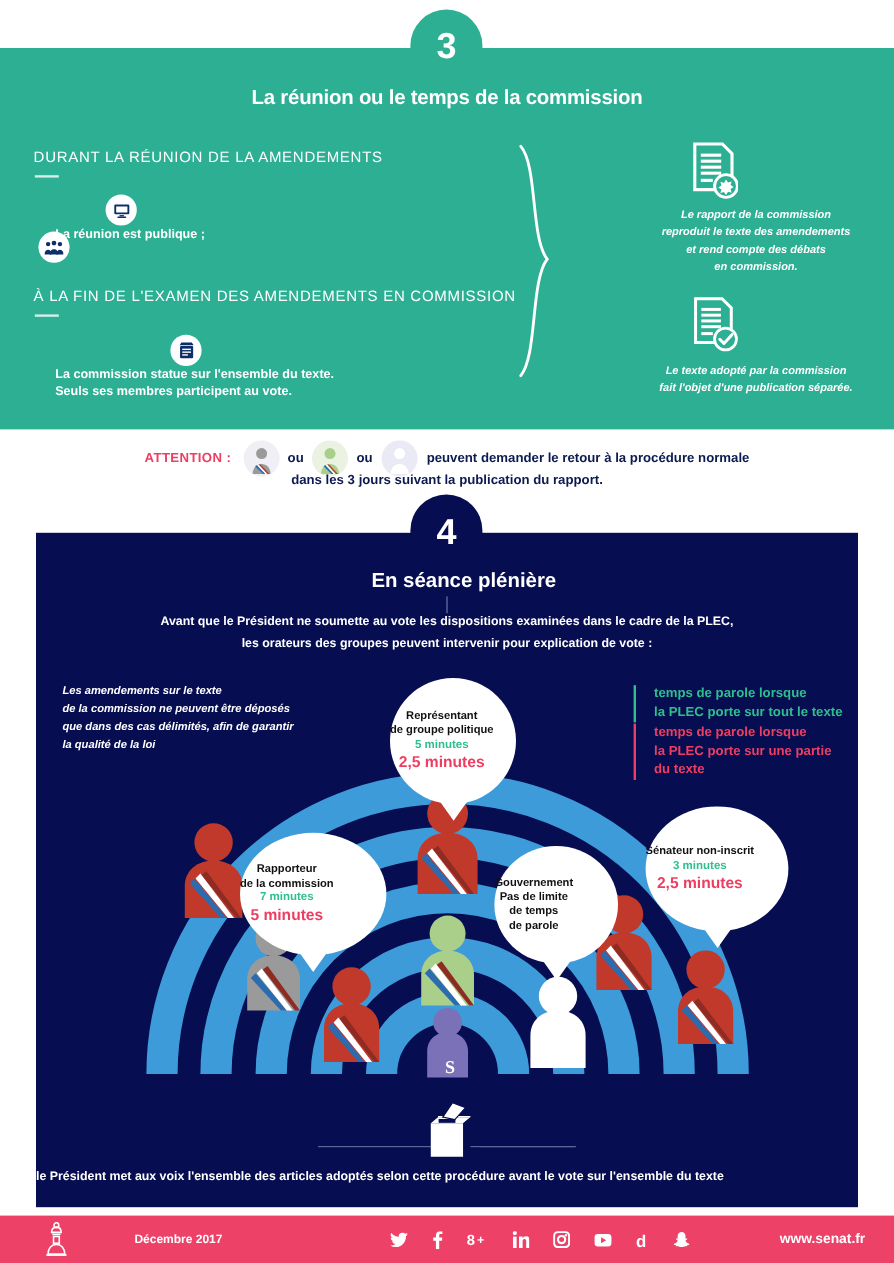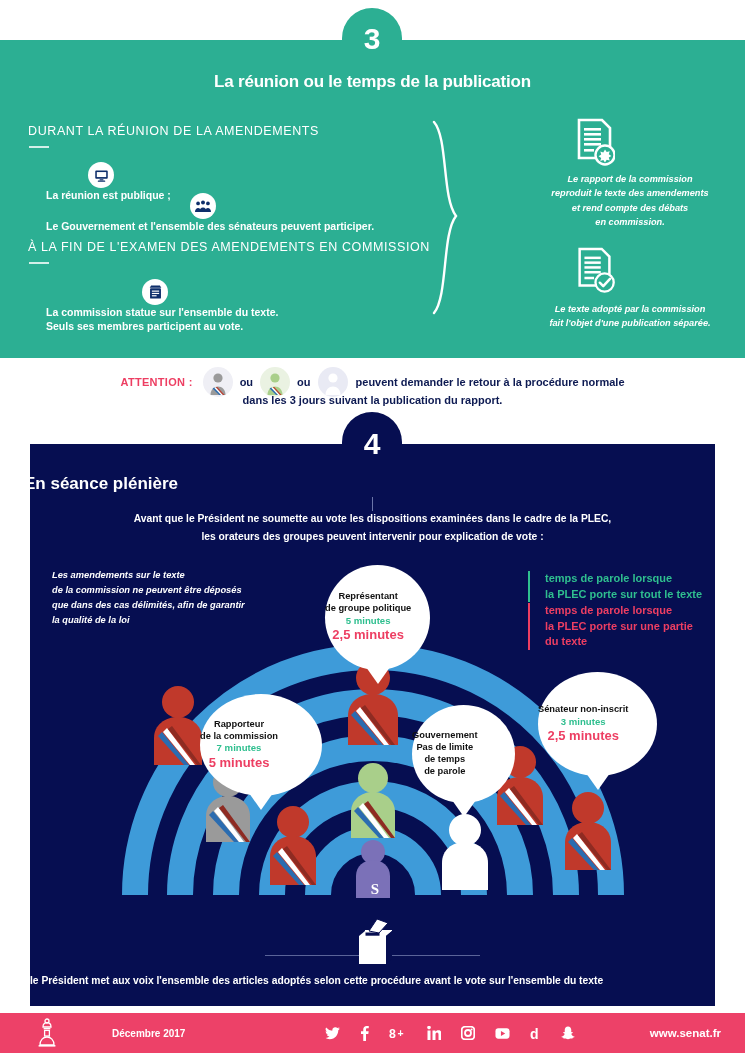--- a/index.html
+++ b/index.html
@@ -35,21 +35,21 @@
   .att-ou{color:#0d1a52;font-size:11px;font-weight:bold;margin:0 7px;}
   .avatar{width:30px;height:30px;border-radius:50%;position:relative;overflow:hidden;}
   #att-line2{position:absolute;left:0;top:36px;width:745px;text-align:center;color:#0d1a52;
              font-size:11px;font-weight:bold;}
 
   
   #section4{position:absolute;left:30px;top:444px;width:685px;height:562px;background:#060E51;}
   #badge4{position:absolute;left:342px;top:412px;width:60px;height:62px;border-radius:30px 30px 0 0;
           background:#060E51;color:#fff;font-size:30px;font-weight:bold;text-align:center;
           line-height:64px;z-index:5;}
-  #title4{position:absolute;left:24px;top:474px;width:685px;color:#fff;
+  #title4{position:absolute;left:44px;top:474px;width:685px;text-align:center;color:#fff;
           font-size:17px;font-weight:bold;}
   #tick4{position:absolute;left:372px;top:497px;width:1px;height:14px;background:#6a74a8;}
   #intro4{position:absolute;left:30px;top:510px;width:685px;text-align:center;color:#fff;
           font-size:10.3px;font-weight:bold;line-height:1.75;}
 
   #left-note{position:absolute;left:52px;top:568px;width:215px;color:#fff;font-size:9.3px;
              font-style:italic;font-weight:bold;line-height:1.6;}
 
   .legend{position:absolute;padding-left:15px;font-size:11px;font-weight:bold;line-height:1.42;}
   #legend-green{left:528px;top:571px;border-left:2px solid #2FBF8F;color:#2FBF8F;}
@@ -88,21 +88,21 @@
   #socials{display:flex;align-items:center;gap:20px;margin-left:96px;}
   .soc{color:#fff;font-size:13px;font-weight:bold;line-height:1;display:flex;align-items:center;}
   #foot-url{position:absolute;right:24px;color:#fff;font-size:11.5px;font-weight:bold;}
   #senat-logo{margin-left:36px;width:22px;height:30px;}
 </style>
 </head>
 <body>
 
 <div id="section3"></div>
 <div id="badge3">3</div>
-<div id="title3">La réunion ou le temps de la publication</div>
+<div id="title3">La réunion ou le temps de la commission</div>
 
 <div class="sub-head" style="left:28px;top:124px;">DURANT LA RÉUNION DE LA AMENDEMENTS</div>
 <div class="rule" style="left:29px;top:146px;"></div>
 
 <div class="bullet" style="left:32px;top:162px;">
   <span class="dot">
     <svg width="15" height="15" viewBox="0 0 24 24">
         <rect x="2" y="4" width="20" height="13" rx="1.5" fill="#0E2E6B"></rect>
         <rect x="4.5" y="6.5" width="15" height="8" fill="#fff"></rect>
         <rect x="9" y="18" width="6" height="1.8" fill="#0E2E6B"></rect>
@@ -116,21 +116,20 @@
   <span class="dot">
     <svg width="16" height="15" viewBox="0 0 26 22">
       <circle cx="5" cy="6" r="3" fill="#0E2E6B"></circle>
         <circle cx="13" cy="4.6" r="3.2" fill="#0E2E6B"></circle>
         <circle cx="21" cy="6" r="3" fill="#0E2E6B"></circle>
       <path d="M0 20c0-4 2.6-6.5 5-6.5S10 16 10 20z" fill="#0E2E6B"></path>
       <path d="M7 20c0-4.5 2.8-7.2 6-7.2S19 15.5 19 20z" fill="#0E2E6B"></path>
       <path d="M16 20c0-4 2.6-6.5 5-6.5S26 16 26 20z" fill="#0E2E6B"></path>
     </svg>
   </span>
-  <span class="btxt">Le Gouvernement et l'ensemble des sénateurs peuvent participer.</span>
 </div>
 
 <div class="sub-head" style="left:28px;top:240px;">À LA FIN DE L'EXAMEN DES AMENDEMENTS EN COMMISSION</div>
 <div class="rule" style="left:29px;top:262px;"></div>
 
 <div class="bullet" style="left:32px;top:279px;">
   <span class="dot">
     <svg width="15" height="16" viewBox="0 0 20 22">
       <path d="M4 2h12l2 3H2z" fill="#0E2E6B"></path>
       <rect x="2.5" y="6" width="15" height="14" rx="1.2" fill="#0E2E6B"></rect>

